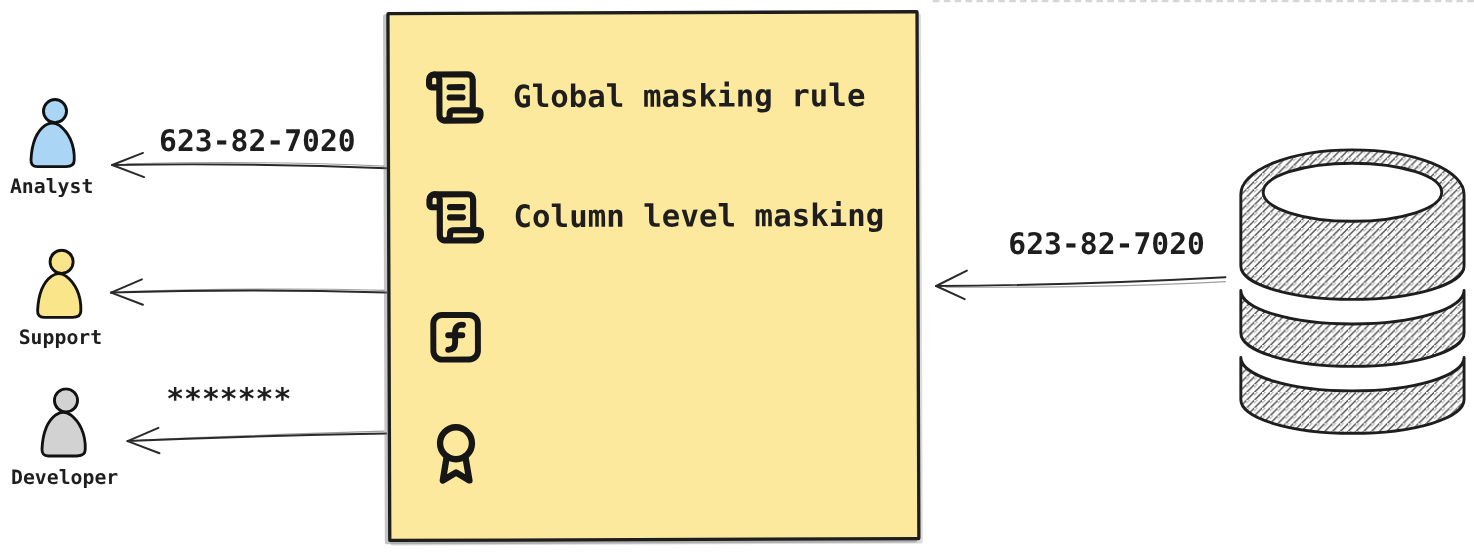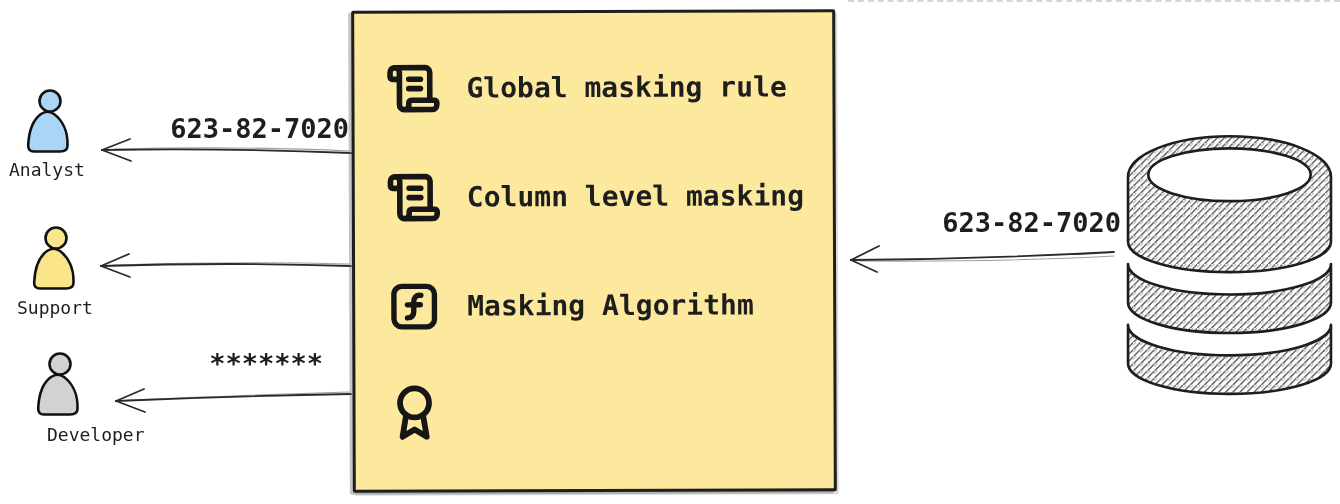--- a/index.html
+++ b/index.html
@@ -7,26 +7,26 @@
     position:relative;width:1340px;height:504px;background:#ffffff;
     font-family:"DejaVu Sans Mono","Liberation Mono",monospace;
     color:#1e1e1e;overflow:hidden;
   }
   .arrows{position:absolute;left:0;top:0;width:1340px;height:504px;pointer-events:none;}
   .arrows path{fill:none;stroke:#2a2a2a;stroke-width:1.8;stroke-linecap:round;}
   .arrows path.sketch{stroke-width:1.1;opacity:.45;}
 
   .user{position:absolute;}
   .user-label{
-    position:absolute;font-size:18px;font-weight:normal;line-height:18px;
+    position:absolute;font-size:18px;font-weight:bold;line-height:18px;
     white-space:nowrap;text-align:center;
   }
   .flow-label{
     position:absolute;font-size:27px;font-weight:bold;line-height:27px;
-    width:230px;text-align:right;white-space:nowrap;
+    width:230px;text-align:center;white-space:nowrap;
   }
 
   .mask-box{
     position:absolute;left:352px;top:10px;width:484px;height:482px;
     box-sizing:border-box;background:#fce99e;border:3px solid #1e1e1e;
     border-radius:2px;transform:rotate(-0.2deg);
     box-shadow:-3px 2px 0 rgba(110,110,110,.4), 2px 3px 0 rgba(110,110,110,.25);
   }
   .box-item{position:absolute;left:30px;display:flex;align-items:center;gap:24px;}
   .icon-wrap{width:58px;height:58px;display:flex;align-items:center;justify-content:center;flex:0 0 58px;}
@@ -89,21 +89,21 @@
     </svg>
   </div>
   <div class="user-label" style="left:17px;top:299px;">Support</div>
 
   <div class="user" style="left:31px;top:352px;">
     <svg width="52" height="66" viewBox="0 0 52 66">
       <circle cx="29" cy="12" r="10.5" stroke="#111" stroke-width="2.6" fill="#d2d2d2"></circle>
       <path d="M20 25 Q26.5 20.5 33 25 C41 31 47 42 46.5 56.5 Q46.5 62.5 39 62.5 L13 62.5 Q6.8 62.5 7.2 56 C8 40 13 30 20 25 Z" stroke="#111" stroke-width="2.6" stroke-linejoin="round" fill="#d2d2d2"></path>
     </svg>
   </div>
-  <div class="user-label" style="left:10px;top:426px;margin-left:37px;">Developer</div>
+  <div class="user-label" style="left:10px;top:426px;">Developer</div>
   <div class="flow-label" style="left:93px;top:350px;">*******</div>
 
   <div class="mask-box">
 
     <div class="box-item" style="top:46px;">
       <span class="icon-wrap">
         <svg width="56" height="56" viewBox="0 0 24 24" stroke-width="2.4">
           <path d="M15 12h-5"></path>
             <path d="M15 8h-5"></path>
           <path d="M19 17V5a2 2 0 0 0-2-2H4"></path>
@@ -126,21 +126,20 @@
     </div>
 
     <div class="box-item" style="top:264px;">
       <span class="icon-wrap">
         <svg width="54" height="54" viewBox="0 0 24 24" stroke-width="2.4">
           <rect width="18" height="18" x="3" y="3" rx="3.5"></rect>
           <path d="M9 17c2 0 2.8-1 2.8-2.8V10c0-2 1-3.3 3.2-3"></path>
           <path d="M9 11.2h5.7"></path>
         </svg>
       </span>
-      <span class="txt">Masking Algorithm</span>
     </div>
 
     <div class="box-item" style="top:370px;">
       <span class="icon-wrap">
         <svg width="58" height="58" viewBox="0 0 24 24" stroke-width="2.4">
           <circle cx="12" cy="8" r="6"></circle>
           <path d="M15.477 12.89 17 22l-5-3-5 3 1.523-9.11"></path>
         </svg>
       </span>
     </div>

